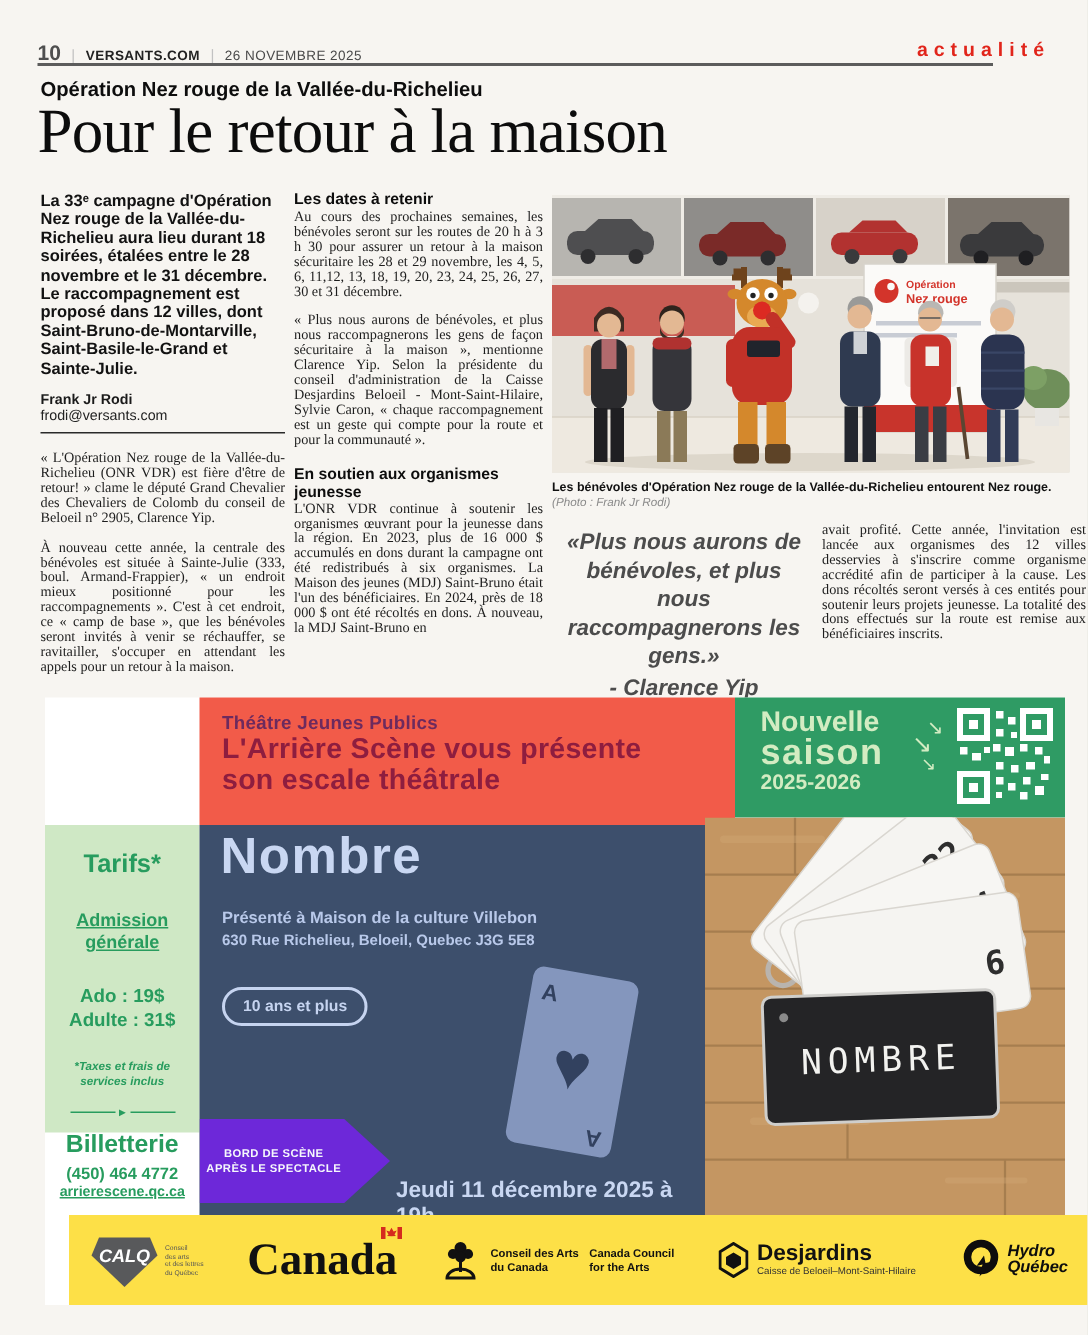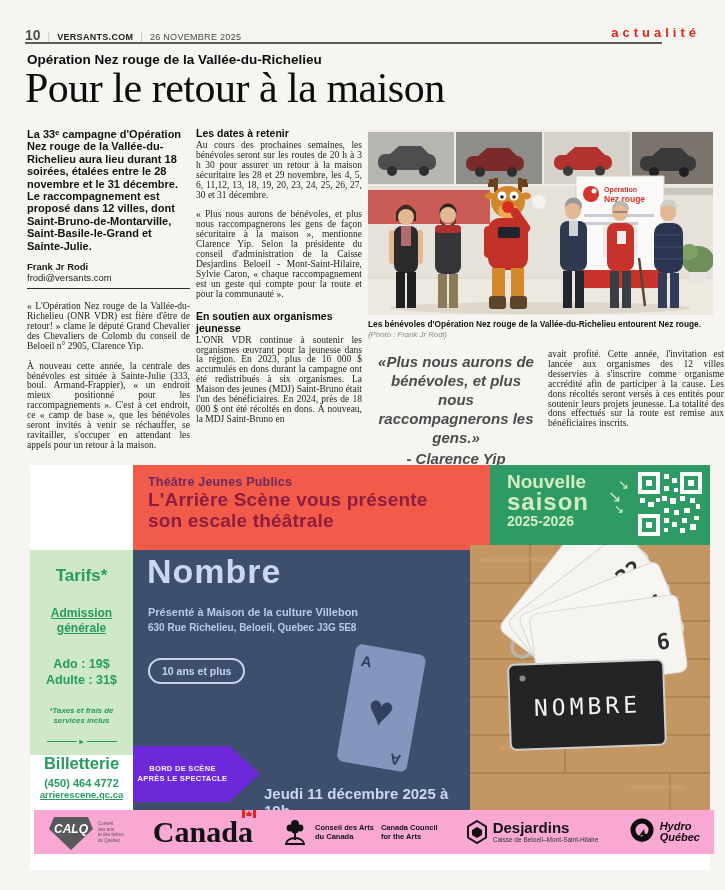--- a/index.html
+++ b/index.html
@@ -74,21 +74,21 @@
   .show-address { position:absolute; left:15px; top:72px; font-size:10px; font-weight:bold; color:#b9c9ea; }
   .age-pill { position:absolute; left:15px; top:108px; border:2px solid #c6d4f0; border-radius:16px;
               padding:5px 12px; font-size:10.5px; font-weight:bold; }
   .ace-card { position:absolute; left:212px; top:98px; transform:rotate(10deg); }
   .stage-flag { position:absolute; left:0; top:196px; width:127px; height:56px; background:#6d28d9;
                 clip-path:polygon(0 0,76% 0,100% 50%,76% 100%,0 100%);
                 display:flex; flex-direction:column; justify-content:center; padding-right:28px; }
   .stage-flag div { text-align:center; font-size:7.5px; font-weight:bold; color:#f5f7fc; line-height:10px; letter-spacing:.3px; }
   .show-datetime { position:absolute; left:131px; top:235px; font-size:15px; font-weight:bold; color:#c9d7f2; }
   .ad-wood { position:absolute; left:440px; top:80px; width:240px; height:265px; }
-  .ad-footer { position:absolute; left:4px; top:345px; width:680px; height:44px; background:#f9a8d4;
+  .ad-footer { position:absolute; left:16px; top:345px; width:680px; height:60px; background:#fde047;
                display:flex; align-items:center; justify-content:space-between; padding:0 14px; }
   .preline { white-space:pre-line; }
   .sp { display:flex; align-items:center; }
   .calq-caption { font-size:4.5px; line-height:5.5px; color:#555; margin-left:4px; }
   .canada-wrap { position:relative; font-family:"Liberation Serif", serif; font-weight:bold; font-size:30px; color:#111; }
   .canada-flag { position:absolute; right:-3px; top:-5px; }
   .cac-text { font-size:7.5px; font-weight:bold; color:#111; line-height:9px; margin-left:7px; }
   .desj-name { font-size:15px; font-weight:bold; color:#121212; line-height:16px; }
   .desj-sub { font-size:6.5px; color:#333; }
   .hydro-text { font-size:11px; line-height:11px; font-weight:bold; font-style:italic; color:#0d0d0d; margin-left:2px; }

